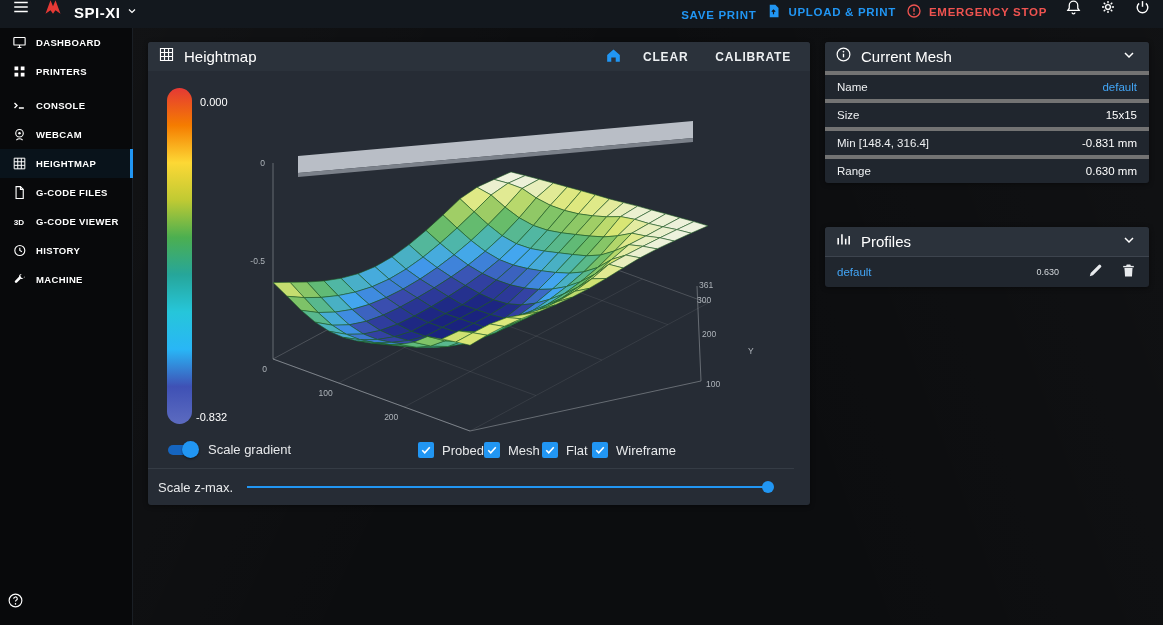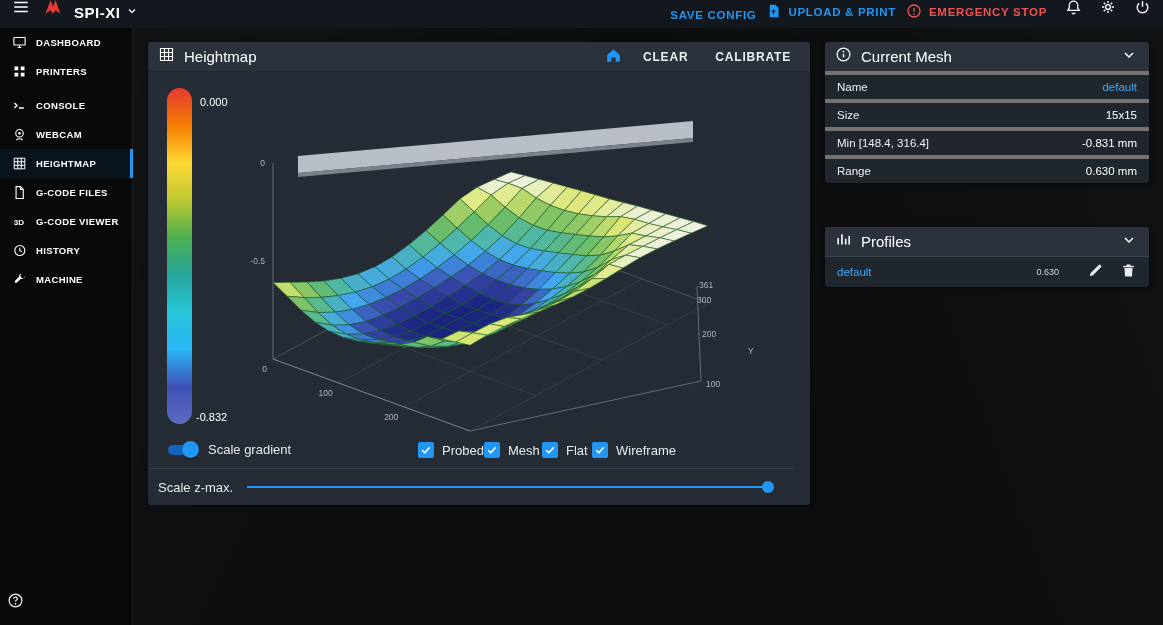--- a/index.html
+++ b/index.html
@@ -116,21 +116,21 @@
   <div class="title-wrap">
     <span class="app-title">SPI-XI</span>
     <span>
       <svg width="12" height="12" viewBox="0 0 24 24">
           <path d="M6 9l6 6 6-6" stroke="#fff" stroke-width="2.4" fill="none"></path>
         </svg>
     </span>
   </div>
   <div class="tb-spacer"></div>
   <button class="tb-btn tb-blue">
-    <span>SAVE CONFIG</span>
+    <span>SAVE PRINT</span>
   </button>
   <button class="tb-btn tb-blue">
     <span>
       <svg width="15" height="16" viewBox="0 0 24 24">
           <path d="M6 2h9l5 5v15H6z" fill="#2196f3"></path>
           <path d="M12 17v-6M9.3 13.2L12 10.5l2.7 2.7" stroke="#13181e" stroke-width="1.8" fill="none"></path>
         </svg>
     </span>
     <span>UPLOAD &amp; PRINT</span>
   </button>

